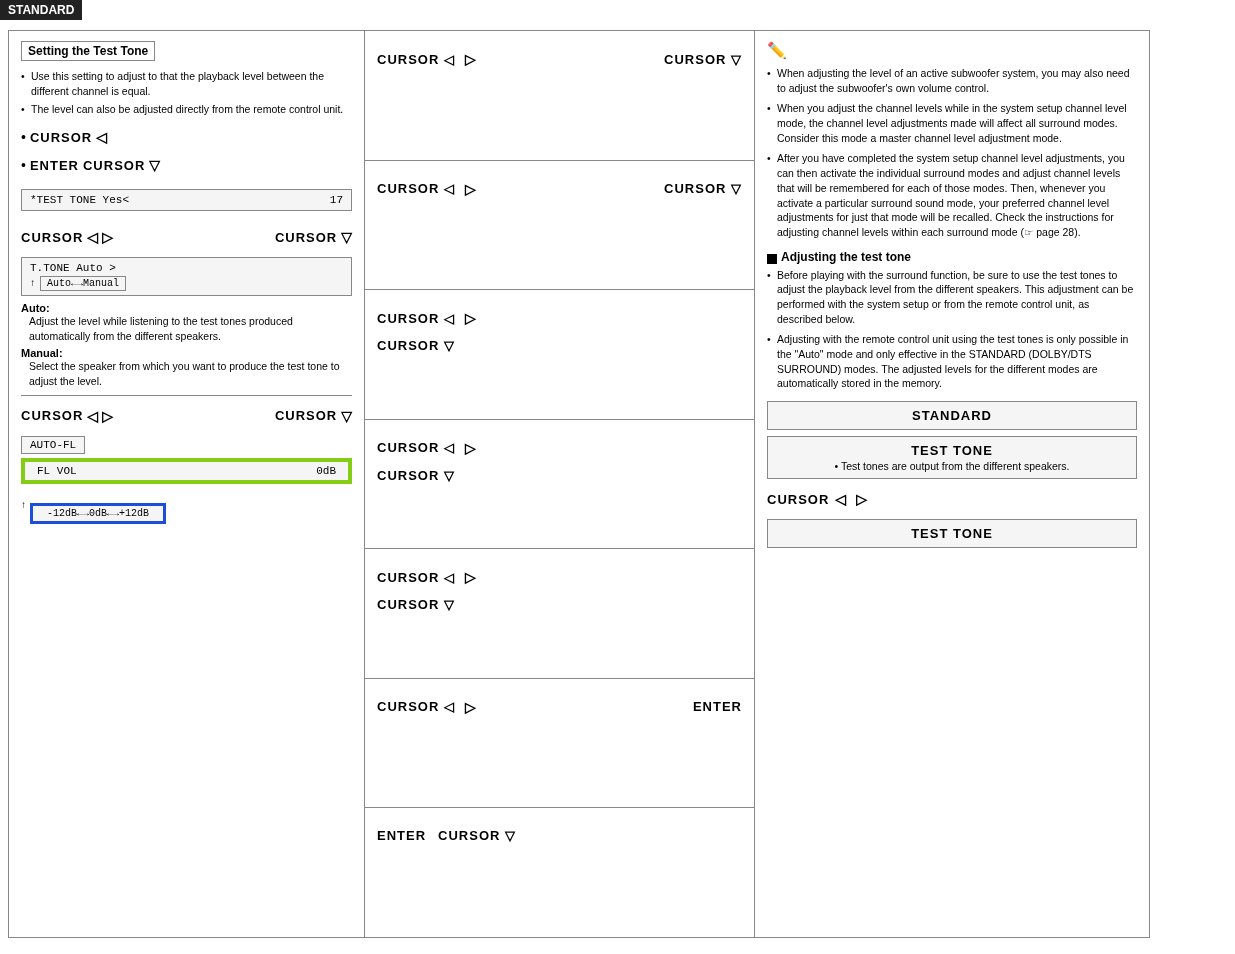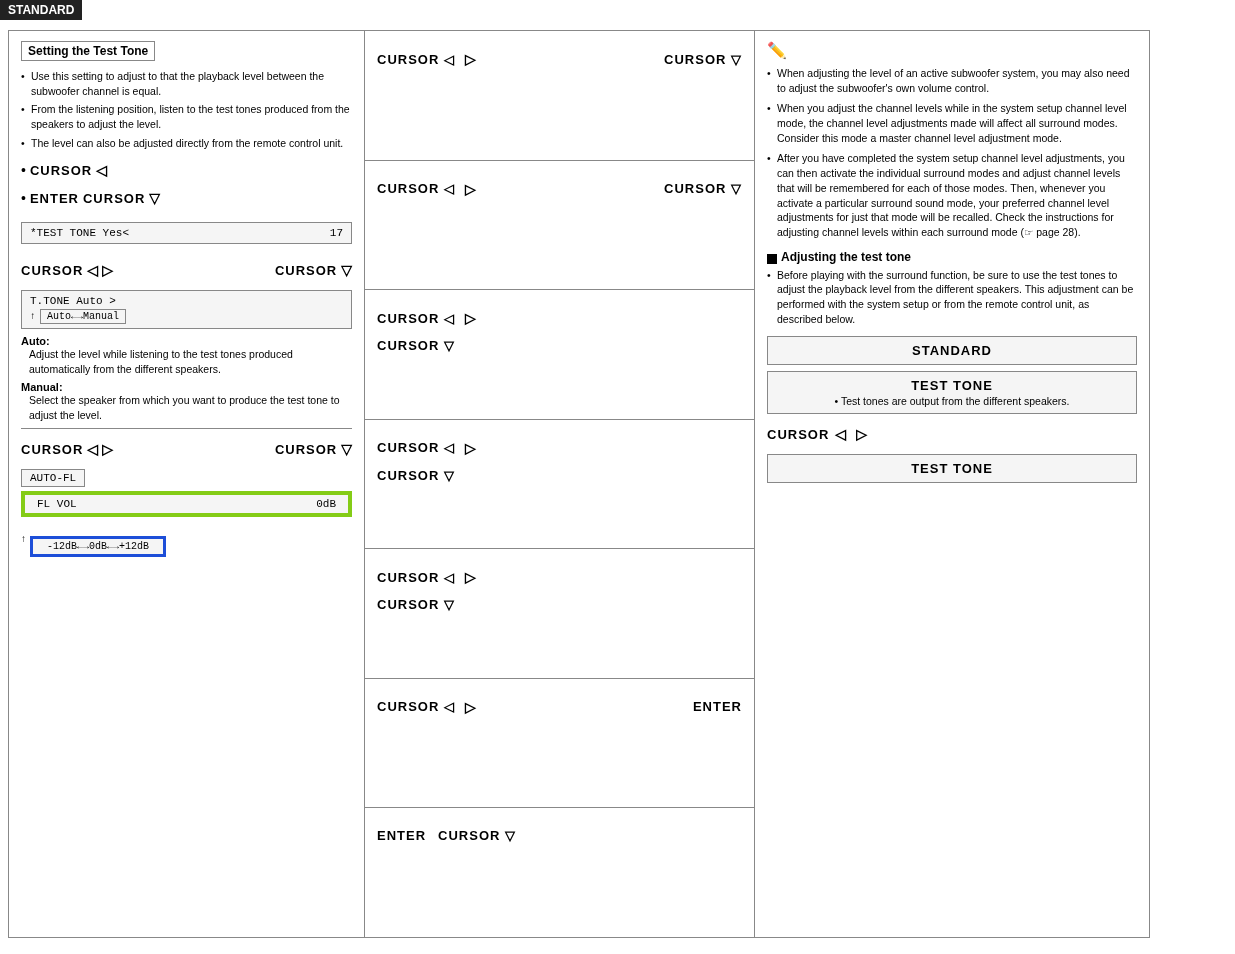--- a/index.html
+++ b/index.html
@@ -334,22 +334,21 @@
 <div class="top-banner">
   <span>STANDARD</span>
 </div>
 
 <div class="page-content">
 
   <div class="left-col">
     <div class="section-title">Setting the Test Tone</div>
 
     <ul class="bullet-list">
-      <li>Use this setting to adjust to that the playback level between the subwoofer channel is equal.</li>
-      <li>From the listening position, listen to the test tones produced from the speakers to adjust the level.</li>
+      <li>Use this setting to adjust to that the playback level between the different channel is equal.</li>
       <li>The level can also be adjusted directly from the remote control unit.</li>
     </ul>
 
     
     <div class="cursor-row">
       <span style="font-size:14px;">•</span>
       <span class="cursor-label">CURSOR</span>
       <span class="cursor-arrow">◁</span>
     </div>
 
@@ -502,20 +501,21 @@
       <li>After you have completed the system setup channel level adjustments, you can then activate the individual surround modes and adjust channel levels that will be remembered for each of those modes. Then, whenever you activate a particular surround sound mode, your preferred channel level adjustments for just that mode will be recalled. Check the instructions for adjusting channel levels within each surround mode (☞ page 28).</li>
     </ul>
 
     <div class="right-section-title">
       <span class="square-bullet"></span>
       <span>Adjusting the test tone</span>
     </div>
 
     <ul class="right-bullet-list">
       <li>Before playing with the surround function, be sure to use the test tones to adjust the playback level from the different speakers. This adjustment can be performed with the system setup or from the remote control unit, as described below.</li>
+      <li>Adjusting with the remote control unit using the test tones is only possible in the "Auto" mode and only effective in the STANDARD (DOLBY/DTS SURROUND) modes. The adjusted levels for the different modes are automatically stored in the memory.</li>
     </ul>
 
     <div class="standard-box">STANDARD</div>
 
     <div class="test-tone-box">
       <div class="test-tone-title">TEST TONE</div>
       <div class="test-tone-desc">Test tones are output from the different speakers.</div>
     </div>
 
     <div class="right-cursor-row">

